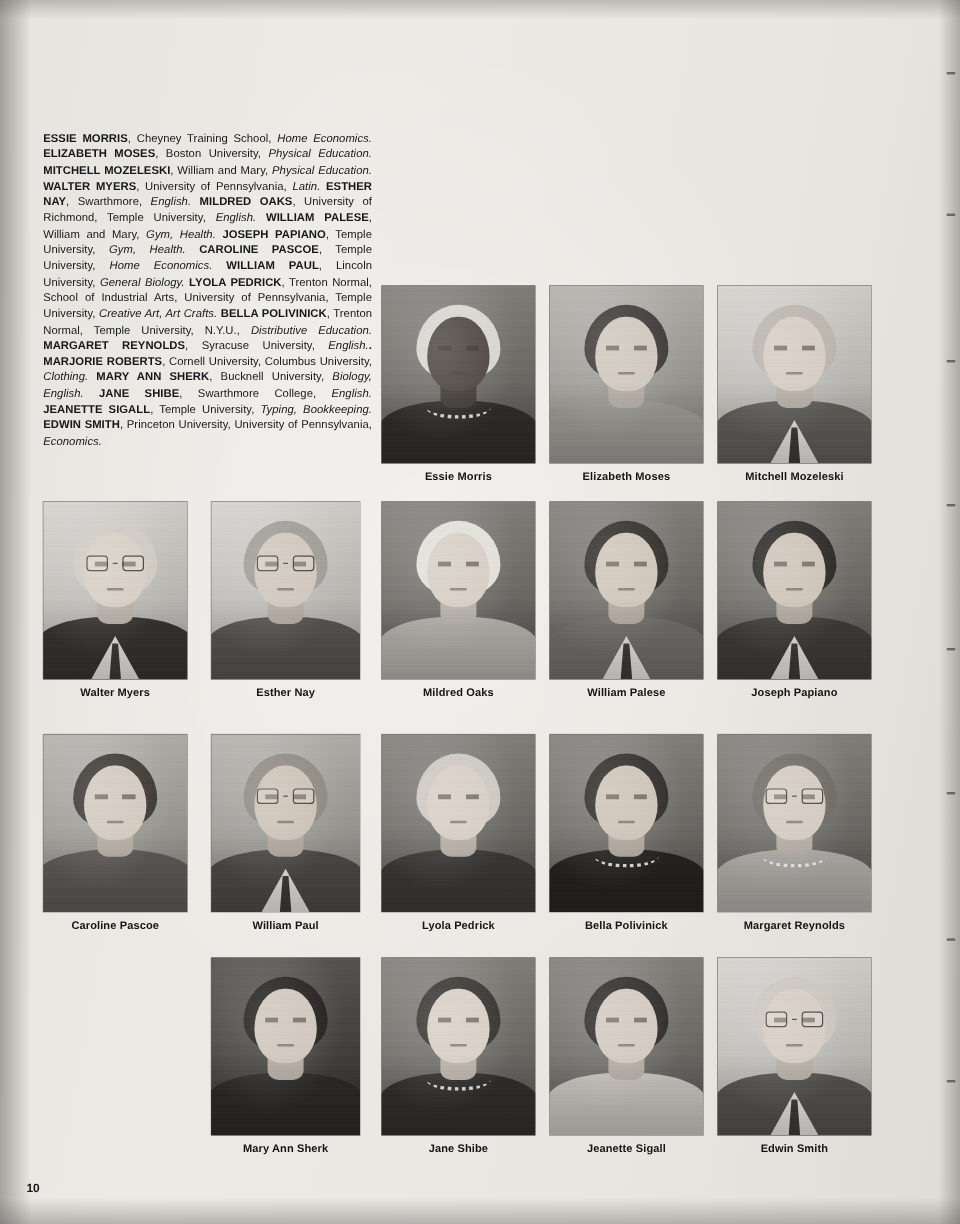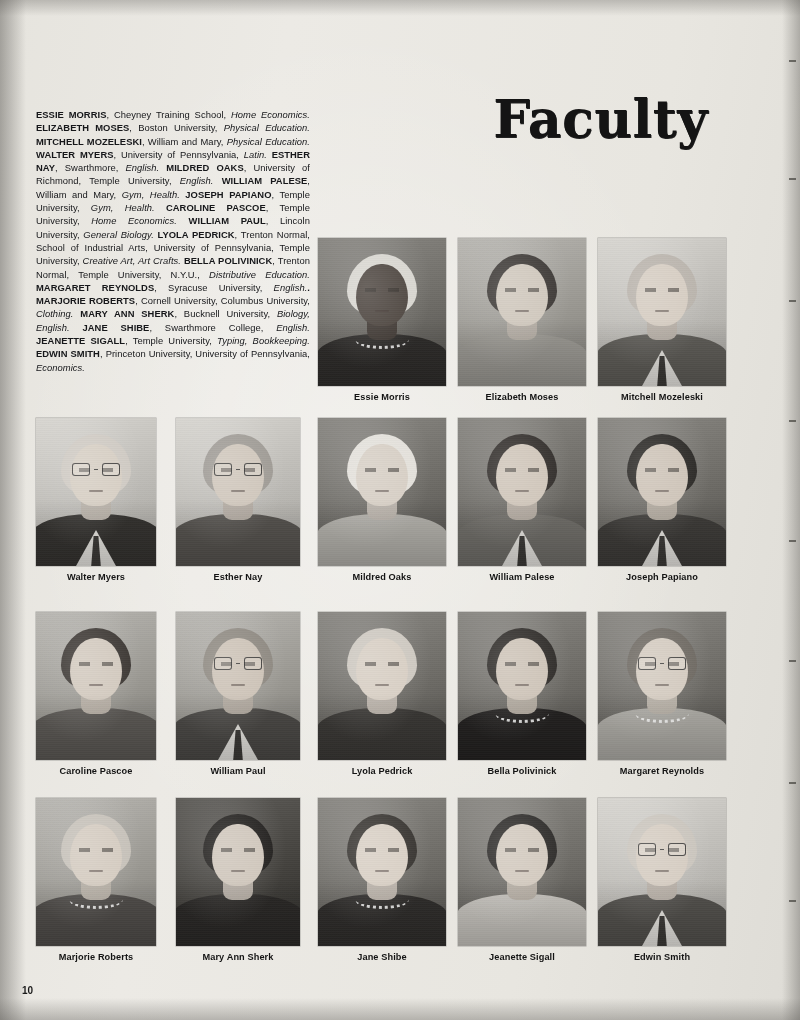--- a/index.html
+++ b/index.html
@@ -215,21 +215,20 @@
     font-weight: 700;
     color: #1a1a1a;
   }
 </style>
 </head>
 <body>
 
 <div class="page">
   <div class="paper-tone"></div>
 
-  <div class="title">Faculty</div>
 
   <div class="bio"><b>ESSIE MORRIS</b><span>, Cheyney Training School, </span><i>Home Economics.</i><b> ELIZABETH MOSES</b><span>, Boston University, </span><i>Physical Education.</i><b> MITCHELL MOZELESKI</b><span>, William and Mary, </span><i>Physical Education.</i><b> WALTER MYERS</b><span>, University of Pennsylvania, </span><i>Latin.</i><b> ESTHER NAY</b><span>, Swarthmore, </span><i>English.</i><b> MILDRED OAKS</b><span>, University of Richmond, Temple University, </span><i>English.</i><b> WILLIAM PALESE</b><span>, William and Mary, </span><i>Gym, Health.</i><b> JOSEPH PAPIANO</b><span>, Temple University, </span><i>Gym, Health.</i><b> CAROLINE PASCOE</b><span>, Temple University, </span><i>Home Economics.</i><b> WILLIAM PAUL</b><span>, Lincoln University, </span><i>General Biology.</i><b> LYOLA PEDRICK</b><span>, Trenton Normal, School of Industrial Arts, University of Pennsylvania, Temple University, </span><i>Creative Art, Art Crafts.</i><b> BELLA POLIVINICK</b><span>, Trenton Normal, Temple University, N.Y.U., </span><i>Distributive Education.</i><b> MARGARET REYNOLDS</b><span>, Syracuse University, </span><i>English.</i><b>. MARJORIE ROBERTS</b><span>, Cornell University, Columbus University, </span><i>Clothing.</i><b> MARY ANN SHERK</b><span>, Bucknell University, </span><i>Biology, English.</i><b> JANE SHIBE</b><span>, Swarthmore College, </span><i>English.</i><b> JEANETTE SIGALL</b><span>, Temple University, </span><i>Typing, Bookkeeping.</i><b> EDWIN SMITH</b><span>, Princeton University, University of Pennsylvania, </span><i>Economics.</i></div>
 
   <div class="grid">
       <div class="cell" style="left: 318px; top: 238px; width: 128px;">
         <div class="photo">
           <div class="bg p-bg-dark"></div>
           <div class="body" style="width: 132px; height: 56px; background: rgb(46, 44, 42);"></div>
           <div class="neck" style="width: 30px; height: 28px; top: 74px; background: rgb(74, 66, 60); filter: brightness(0.86);"></div>
           <div class="hair" style="width: 70px; height: 62px; top: 16px; background: rgb(216, 214, 208);"></div>
@@ -434,35 +433,20 @@
           <div class="glasses" style="top: 45px;">
             <i></i>
             <span></span>
             <i></i>
           </div>
           <div class="pearls" style="top: 92px;"></div>
           <div class="shade"></div>
           <div class="grain"></div>
         </div>
         <div class="caption">Margaret Reynolds</div>
-      </div>
-      <div class="cell" style="left: 36px; top: 798px; width: 120px;">
-        <div class="photo">
-          <div class="bg p-bg-mid"></div>
-          <div class="body" style="width: 132px; height: 56px; background: rgb(79, 76, 73);"></div>
-          <div class="neck" style="width: 30px; height: 28px; top: 74px; background: rgb(212, 203, 192); filter: brightness(0.86);"></div>
-          <div class="hair" style="width: 70px; height: 62px; top: 16px; background: rgb(198, 193, 185);"></div>
-          <div class="head" style="width: 52px; height: 62px; top: 26px; background: rgb(212, 203, 192);"></div>
-          <div style="position: absolute; left: 50%; top: 50px; transform: translateX(-50%); width: 34px; height: 4px; background: linear-gradient(to right, rgba(40, 36, 32, 0.55) 0px, rgba(40, 36, 32, 0.55) 11px, rgba(0, 0, 0, 0) 11px, rgba(0, 0, 0, 0) 23px, rgba(40, 36, 32, 0.55) 23px, rgba(40, 36, 32, 0.55) 34px);"></div>
-          <div style="position: absolute; left: 50%; top: 72px; transform: translateX(-50%); width: 14px; height: 2px; border-radius: 2px; background: rgba(60, 48, 44, 0.5);"></div>
-          <div class="pearls" style="top: 92px;"></div>
-          <div class="shade"></div>
-          <div class="grain"></div>
-        </div>
-        <div class="caption">Marjorie Roberts</div>
       </div>
       <div class="cell" style="left: 176px; top: 798px; width: 124px;">
         <div class="photo">
           <div class="bg p-bg-vdark"></div>
           <div class="body" style="width: 132px; height: 56px; background: rgb(42, 40, 38);"></div>
           <div class="neck" style="width: 30px; height: 28px; top: 74px; background: rgb(207, 198, 187); filter: brightness(0.86);"></div>
           <div class="hair" style="width: 70px; height: 62px; top: 16px; background: rgb(32, 30, 28);"></div>
           <div class="head" style="width: 52px; height: 62px; top: 26px; background: rgb(207, 198, 187);"></div>
           <div style="position: absolute; left: 50%; top: 50px; transform: translateX(-50%); width: 34px; height: 4px; background: linear-gradient(to right, rgba(40, 36, 32, 0.55) 0px, rgba(40, 36, 32, 0.55) 11px, rgba(0, 0, 0, 0) 11px, rgba(0, 0, 0, 0) 23px, rgba(40, 36, 32, 0.55) 23px, rgba(40, 36, 32, 0.55) 34px);"></div>
           <div style="position: absolute; left: 50%; top: 72px; transform: translateX(-50%); width: 14px; height: 2px; border-radius: 2px; background: rgba(60, 48, 44, 0.5);"></div>

